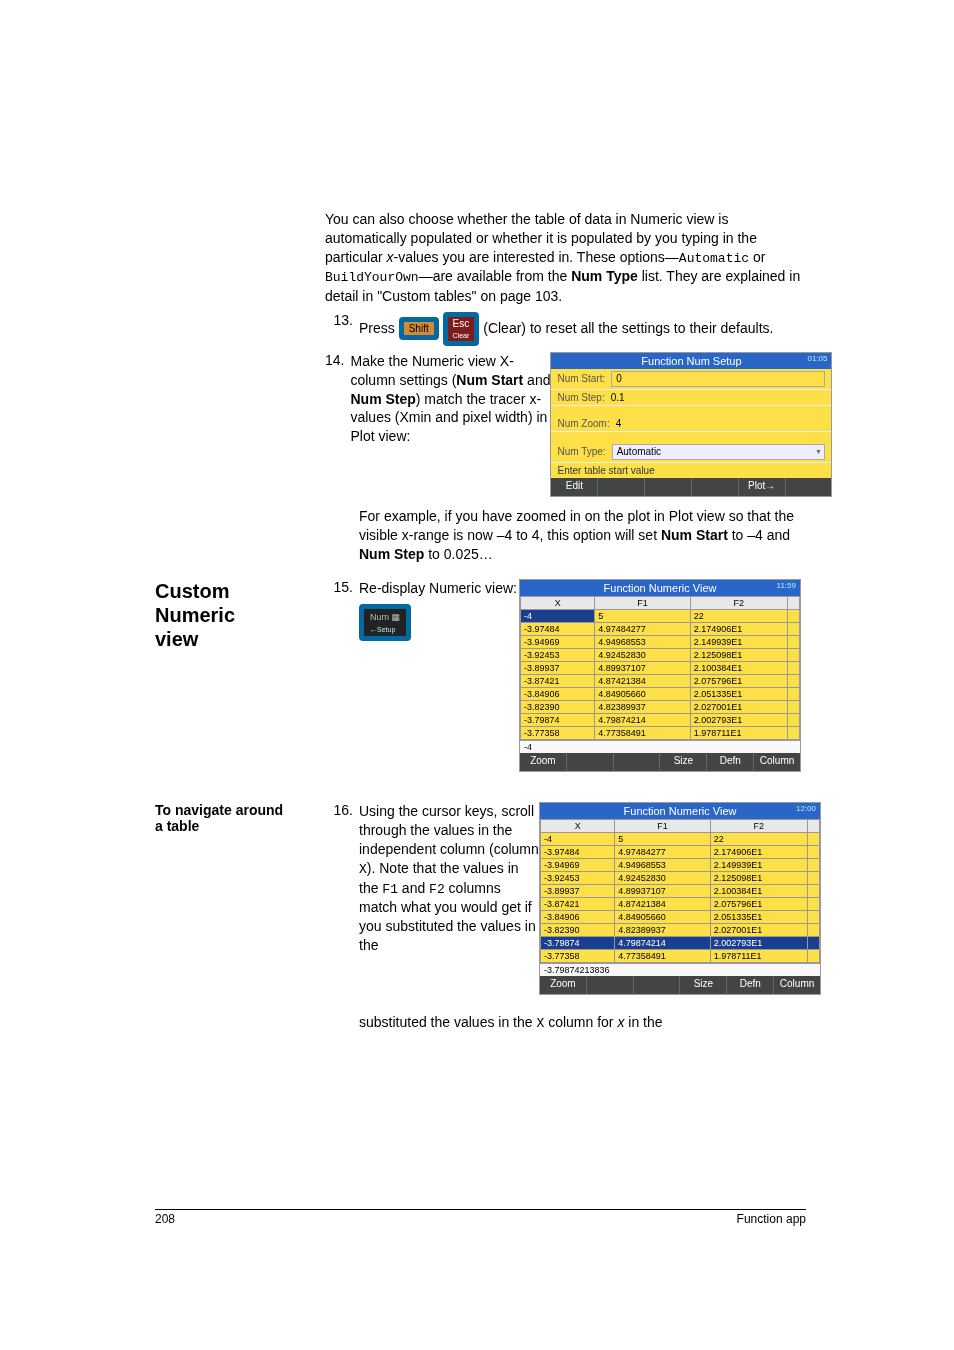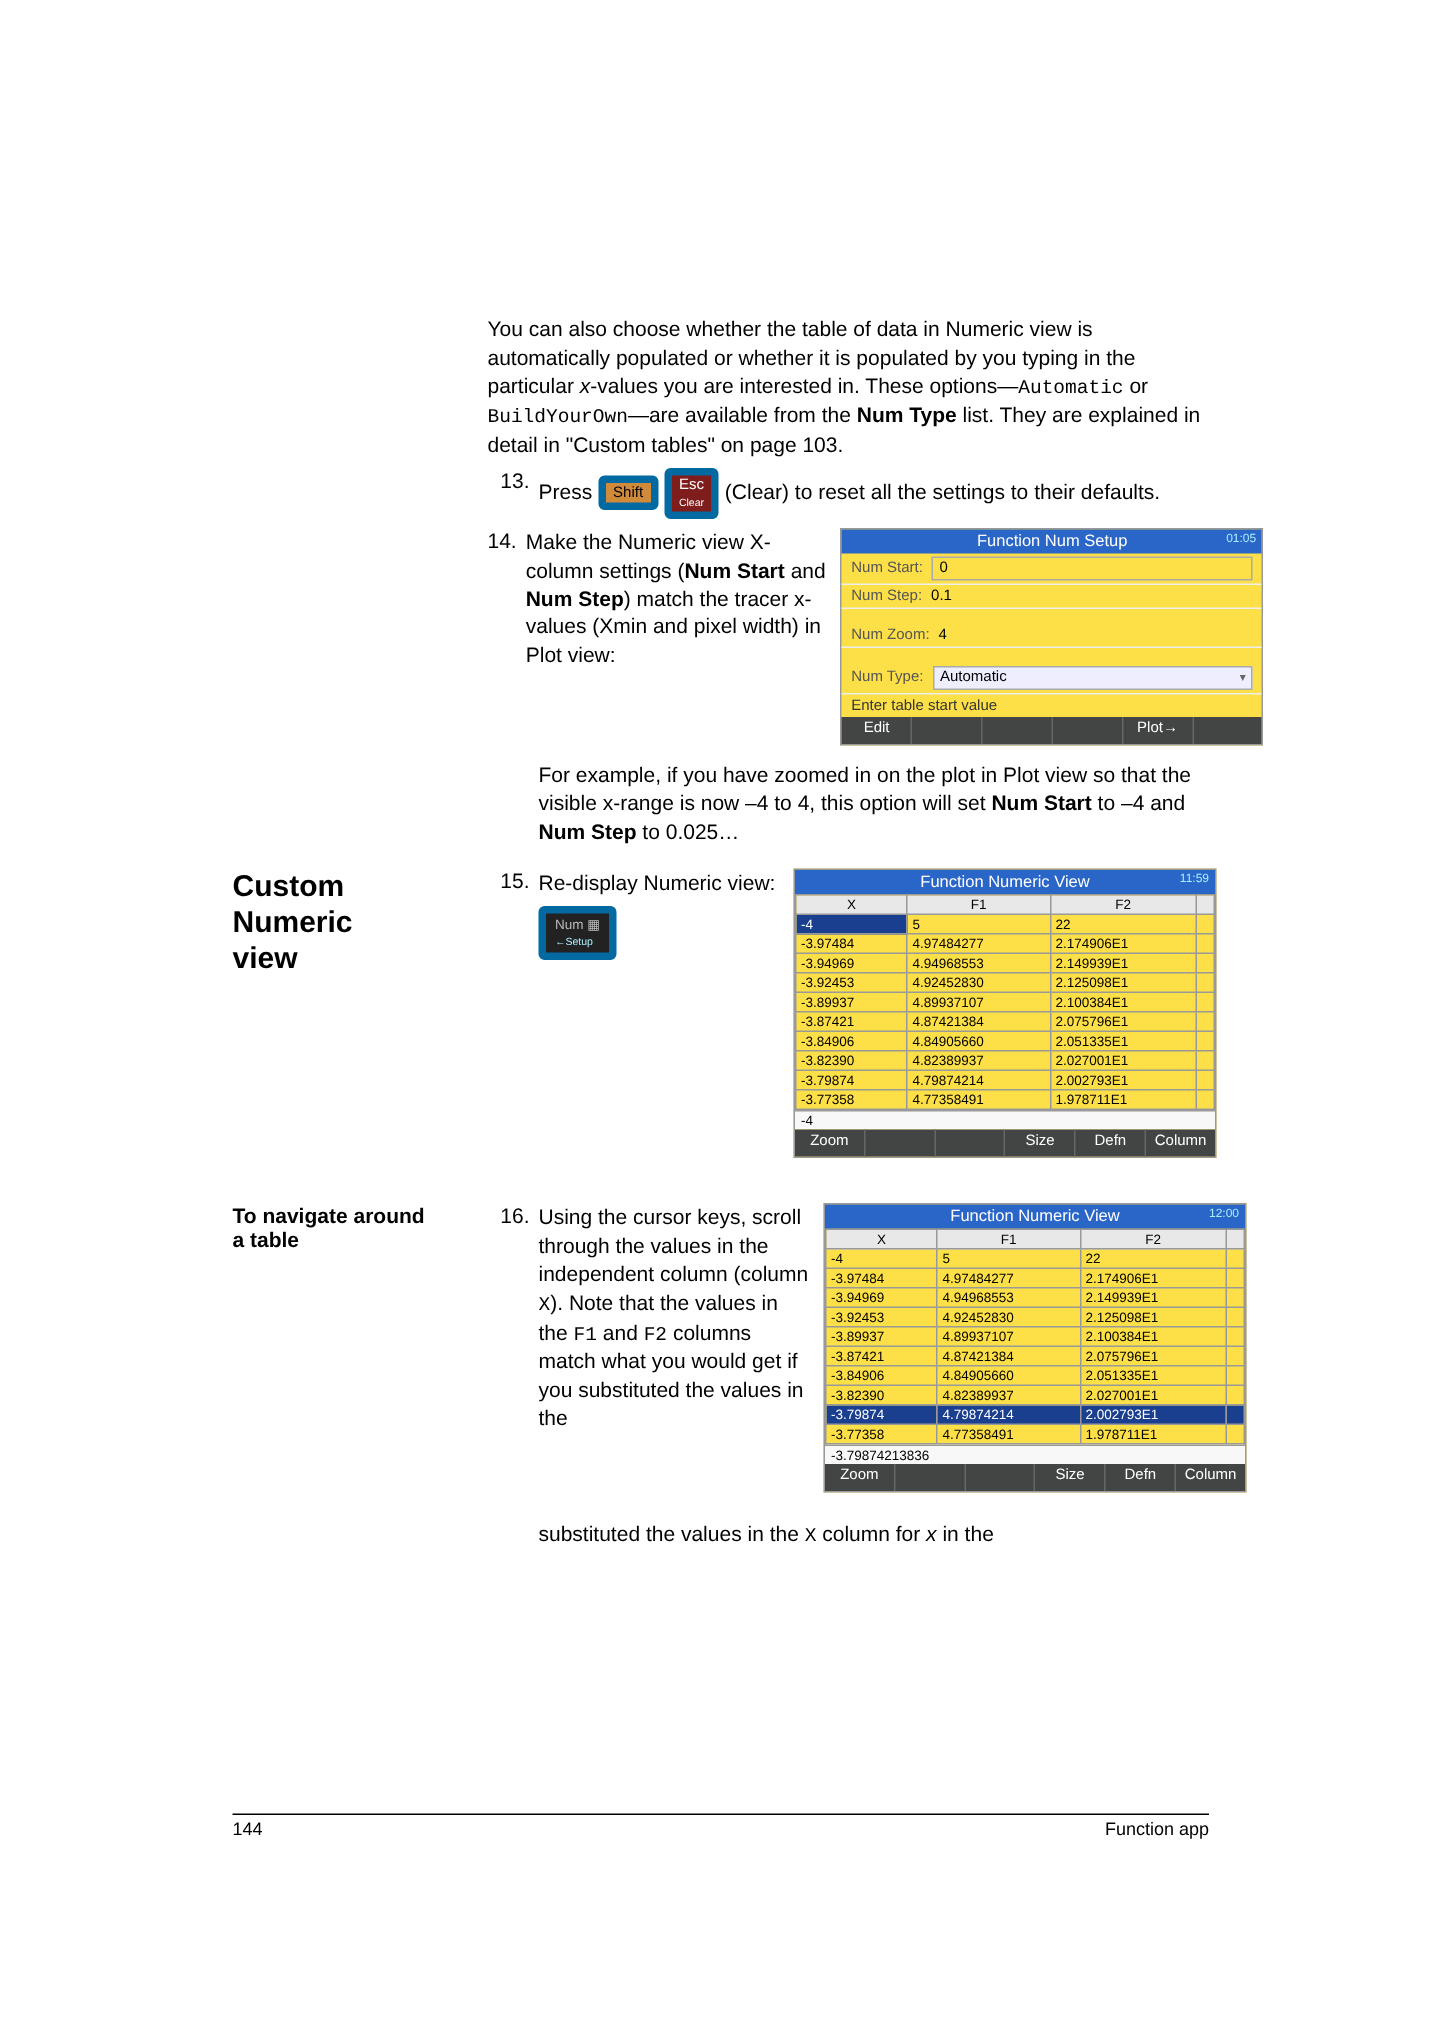--- a/index.html
+++ b/index.html
@@ -81,21 +81,20 @@
     margin: 0 0 6px 0;
   }
   .side-sub {
     font-family: "Arial", sans-serif;
     font-weight: bold;
     font-size: 14px;
     margin: 0 0 6px 0;
   }
   .two-col {
     display: flex;
-    gap: 10px;
   }
   .two-col .tc-left { flex: 0 0 200px; }
   .two-col .tc-right { flex: 1; }
 
   
   .calc {
     width: 280px;
     border: 1px solid #999;
     font-family: Arial, sans-serif;
     font-size: 10px;
@@ -491,16 +490,16 @@
               <span>substituted the values in the </span><span class="mono">X</span><span> column for </span><span class="italic">x</span><span> in the</span>
             </p>
           </div>
         </div>
       </div>
     </div>
 
   </div>
 
   <div class="footer">
-    <span>144</span>
+    <span>208</span>
     <span>Function app</span>
   </div>
 </div>
 
 </body></html>

